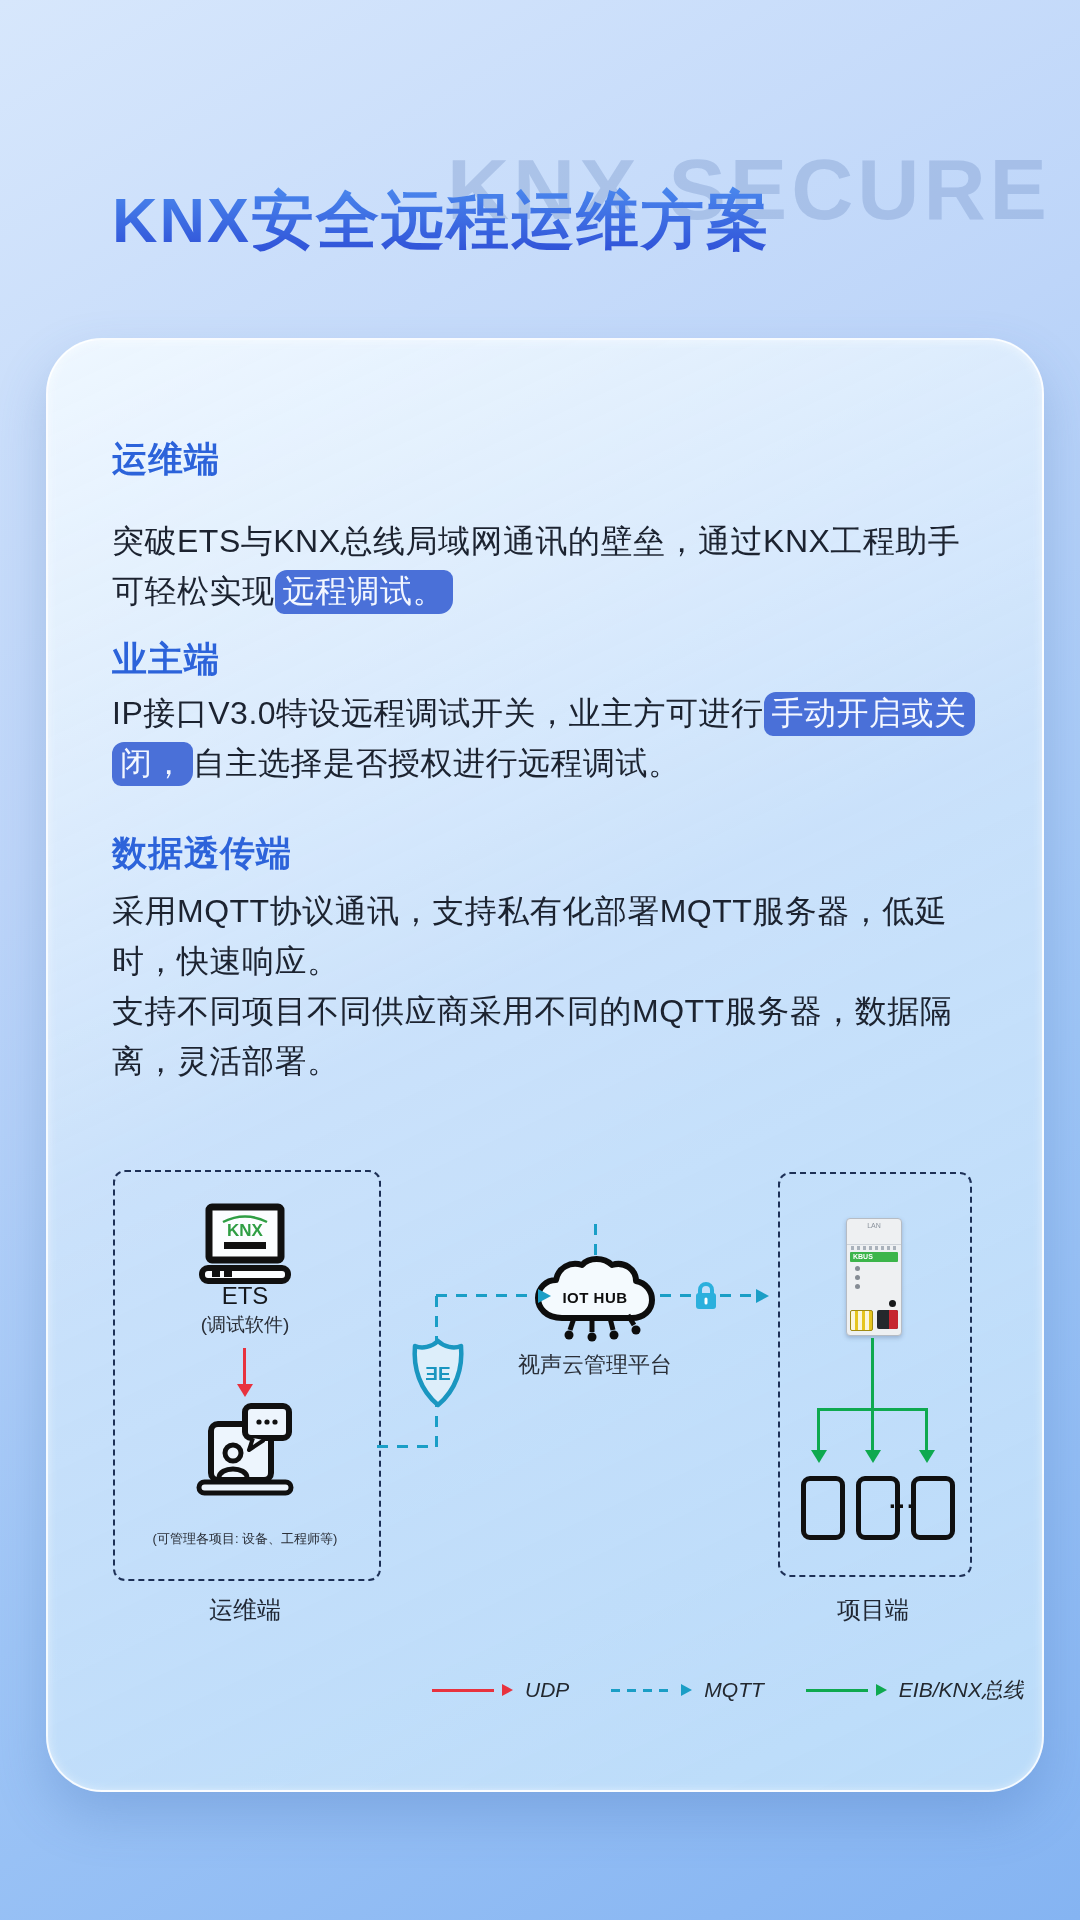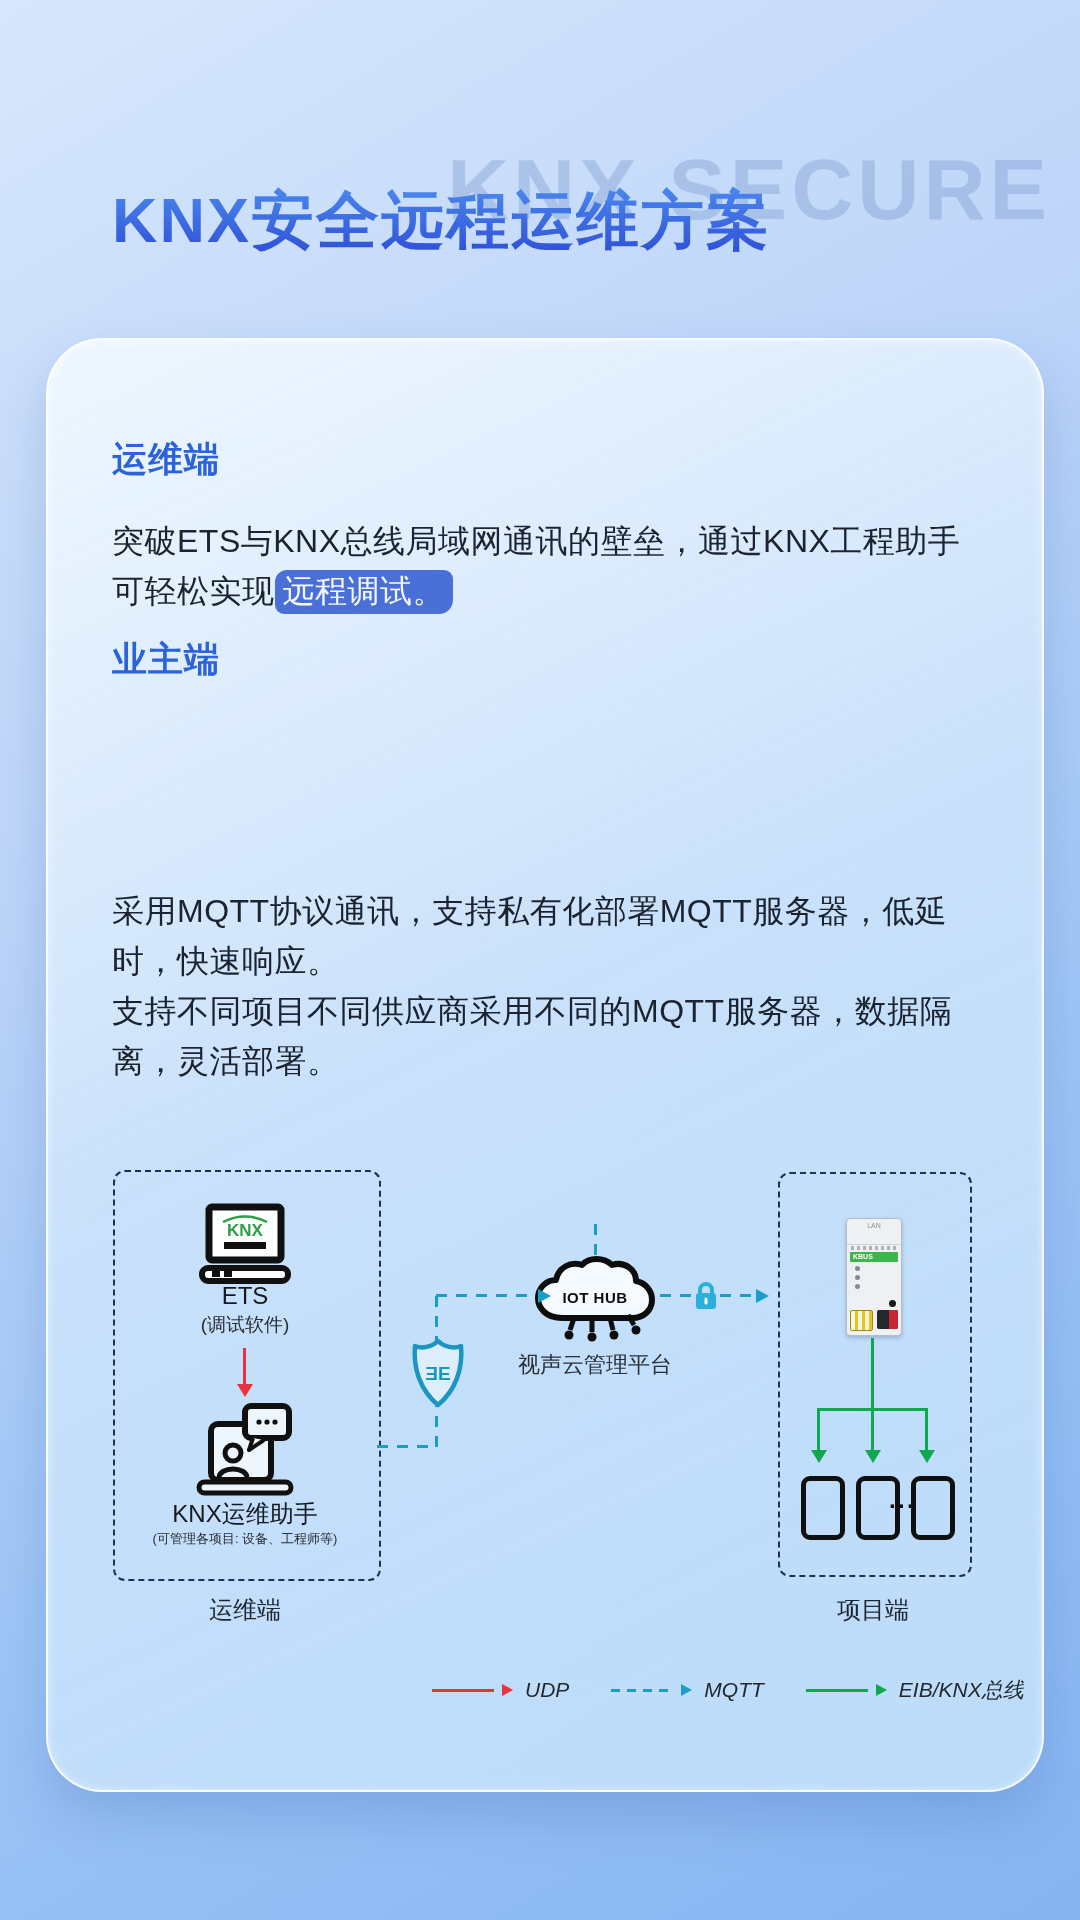--- a/index.html
+++ b/index.html
@@ -87,21 +87,23 @@
 
   <div class="watermark">KNX SECURE</div>
   <div class="title">KNX安全远程运维方案</div>
 
   <div class="card"></div>
 
   <div class="sec-h" style="top:436px;">运维端</div>
   <div class="sec-p" style="top:516px;"><span>突破ETS与KNX总线局域网通讯的壁垒，通过KNX工程助手可轻松实现</span><span class="hl">远程调试。</span></div>
 
   <div class="sec-h" style="top:636px;">业主端</div>
-
+  <div class="sec-p" style="top:688px;"><span>IP接口V3.0特设远程调试开关，业主方可进行</span><span class="hl">手动开启或关闭，</span><span>自主选择是否授权进行远程调试。</span></div>
+
+  <div class="sec-h" style="top:830px;">数据透传端</div>
   <div class="sec-p" style="top:986px;">支持不同项目不同供应商采用不同的MQTT服务器，数据隔离，灵活部署。</div>
   <div class="sec-p" style="top:886px;">采用MQTT协议通讯，支持私有化部署MQTT服务器，低延时，快速响应。</div>
 
   <div class="dbox box-ops"></div>
 
   <svg class="abs" style="left:193px;top:1202px;" width="104" height="84" viewBox="0 0 104 84">
     <rect x="16" y="5" width="72" height="53" rx="3" fill="#fbfdff" stroke="#101010" stroke-width="7"></rect>
     <path d="M30 20 Q52 9 74 20" fill="none" stroke="#2f9e44" stroke-width="2.5"></path>
     <text x="52" y="34" text-anchor="middle" font-size="17" font-weight="bold" fill="#2f9e44">KNX</text>
     <rect x="31" y="40" width="42" height="7" fill="#101010"></rect>
@@ -119,21 +121,20 @@
     <rect x="20" y="26" width="60" height="56" rx="7" fill="#edf5fd" stroke="#101010" stroke-width="6"></rect>
     <circle cx="42" cy="55" r="8" fill="none" stroke="#101010" stroke-width="5"></circle>
     <path d="M28 80 C28 68 56 68 56 80" fill="none" stroke="#101010" stroke-width="5"></path>
     <rect x="54" y="8" width="44" height="32" rx="6" fill="#edf5fd" stroke="#101010" stroke-width="6"></rect>
     <path d="M62 40 L58 52 L73 42" fill="#edf5fd" stroke="#101010" stroke-width="4" stroke-linejoin="round"></path>
     <circle cx="68" cy="24" r="2.6" fill="#101010"></circle>
     <circle cx="76" cy="24" r="2.6" fill="#101010"></circle>
     <circle cx="84" cy="24" r="2.6" fill="#101010"></circle>
     <rect x="8" y="84" width="92" height="11" rx="5.5" fill="#edf5fd" stroke="#101010" stroke-width="5"></rect>
   </svg>
-  <div class="diag-label" style="left:113px;top:1498px;width:264px;">KNX运维助手</div>
   <div class="diag-sub" style="left:113px;top:1530px;width:264px;font-size:13px;">(可管理各项目: 设备、工程师等)</div>
 
   <div class="caption" style="left:113px;width:264px;">运维端</div>
 
   <div class="dash-v" style="left:594px;top:1224px;height:34px;"></div>
 
   <svg class="abs" style="left:528px;top:1256px;" width="134" height="92" viewBox="0 0 134 92">
     <path d="M34 62 C18 62 10 52 10 42 C10 32 18 24 28 24 C30 12 42 5 54 9 C61 1 76 1 84 9 C96 5 108 13 108 25 C118 27 124 35 124 44 C124 54 116 62 104 62 Z" fill="#f4fafe" stroke="#0d0d0d" stroke-width="6" stroke-linejoin="round"></path>
     <text x="67" y="47" text-anchor="middle" font-size="15" font-weight="bold" fill="#0d0d0d" letter-spacing="0.5">IOT HUB</text>
     <path d="M46 62 L42 74" stroke="#0d0d0d" stroke-width="5"></path>

